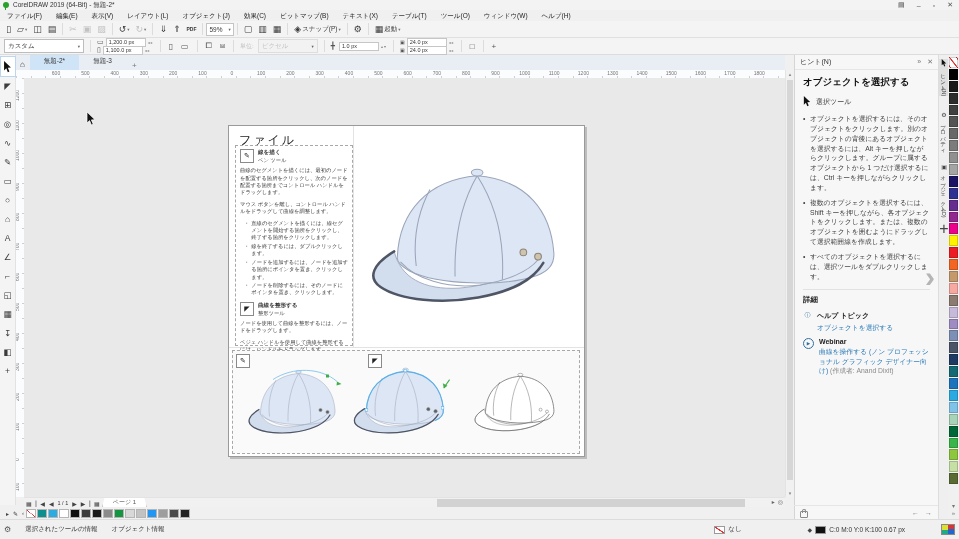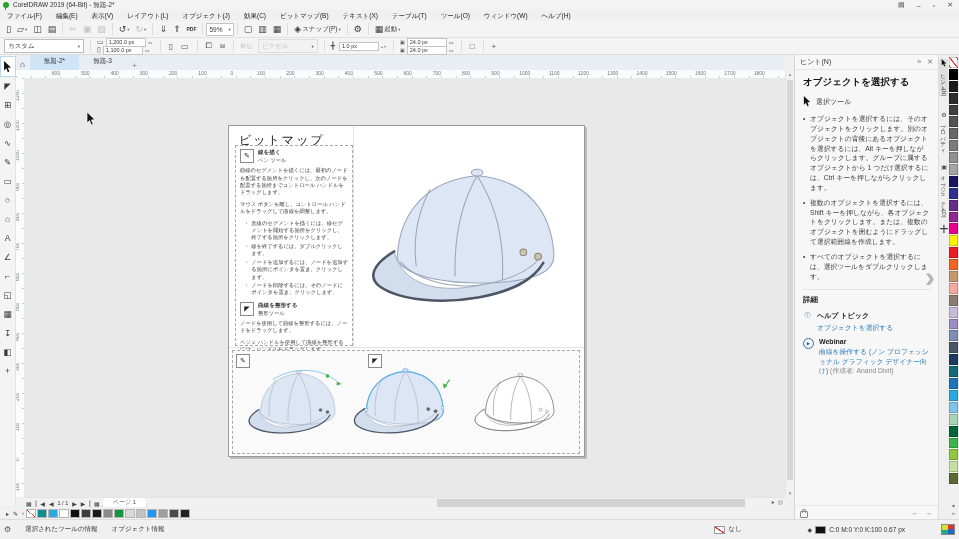--- a/index.html
+++ b/index.html
@@ -385,21 +385,21 @@
       <div class="tool">⌐</div>
       <div class="tool">◱</div>
       <div class="tool">▦</div>
       <div class="tool">↧</div>
       <div class="tool">◧</div>
       <div class="tool">+</div>
     </div>
 
   <div id="canvas" class="abs">
     <div id="page">
-      <div id="page-title">ビットマップ</div>
+      <div id="page-title">ファイル</div>
       <div id="divider-v"></div>
       <div id="divider-h"></div>
 
       <div id="tut-panel">
         <div class="tut-head">
           <span class="tool-chip">✎</span>
           <span>
               <div class="t1">線を描く</div>
                 <div class="t2">ペン ツール</div>
             </span>

